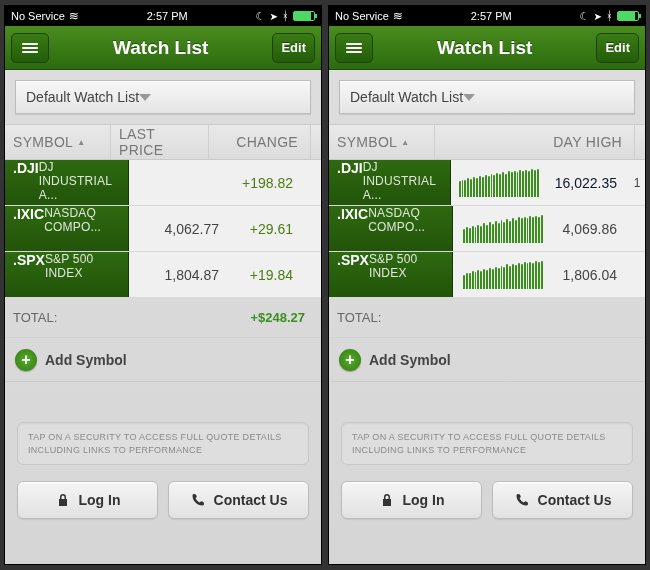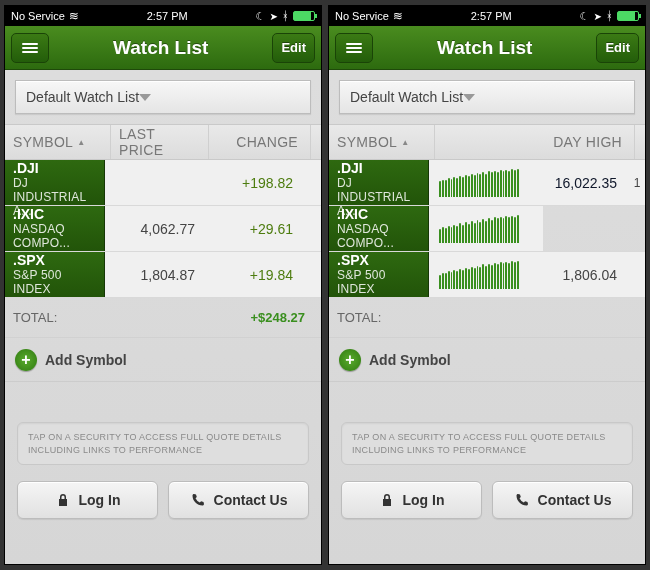--- a/index.html
+++ b/index.html
@@ -153,26 +153,26 @@
     height: 46px;
     border-bottom: 1px solid #d9d9d9;
     font-size: 14px;
   }
   .cell { display: flex; align-items: center; padding: 0 8px; }
   .cell.colB, .cell.colC { background: #f0f0f0; }
   .cell.colB { justify-content: flex-end; color: #444; }
   .cell.colC { justify-content: flex-end; color: #4d7c0f; padding-right: 12px; }
   .cell.colD { background: #f0f0f0; }
   .sym {
-    width: 100px;
+    width: 124px;
     background: linear-gradient(#2e6910, #225409);
     color: #fff;
-    flex-direction: column;
+    flex-direction: row;
     align-items: flex-start;
-    justify-content: flex-start;
+    justify-content: center;
     border-right: 1px solid #163806;
   }
   .sym .tk { font-weight: bold; font-size: 14px; }
   .sym .nm { font-size: 12px; opacity: .85; letter-spacing: .2px; }
   
   .spark {
     display: flex;
     align-items: flex-end;
     gap: 1px;
     width: 80px;
@@ -471,20 +471,21 @@
           <i style="height:86%"></i>
           <i style="height:92%"></i>
           <i style="height:88%"></i>
           <i style="height:94%"></i>
           <i style="height:90%"></i>
           <i style="height:96%"></i>
           <i style="height:92%"></i>
           <i style="height:98%"></i>
       </div>
     </div>
+    <div class="cell colC" style="color:#444">4,069.86</div>
     <div class="cell colD"></div>
   </div>
   <div class="row">
     <div class="cell sym">
       <span class="tk">.SPX</span>
       <span class="nm">S&amp;P 500 INDEX</span>
     </div>
     <div class="cell colB">
       <div class="spark">
         <i style="height:50%"></i>

